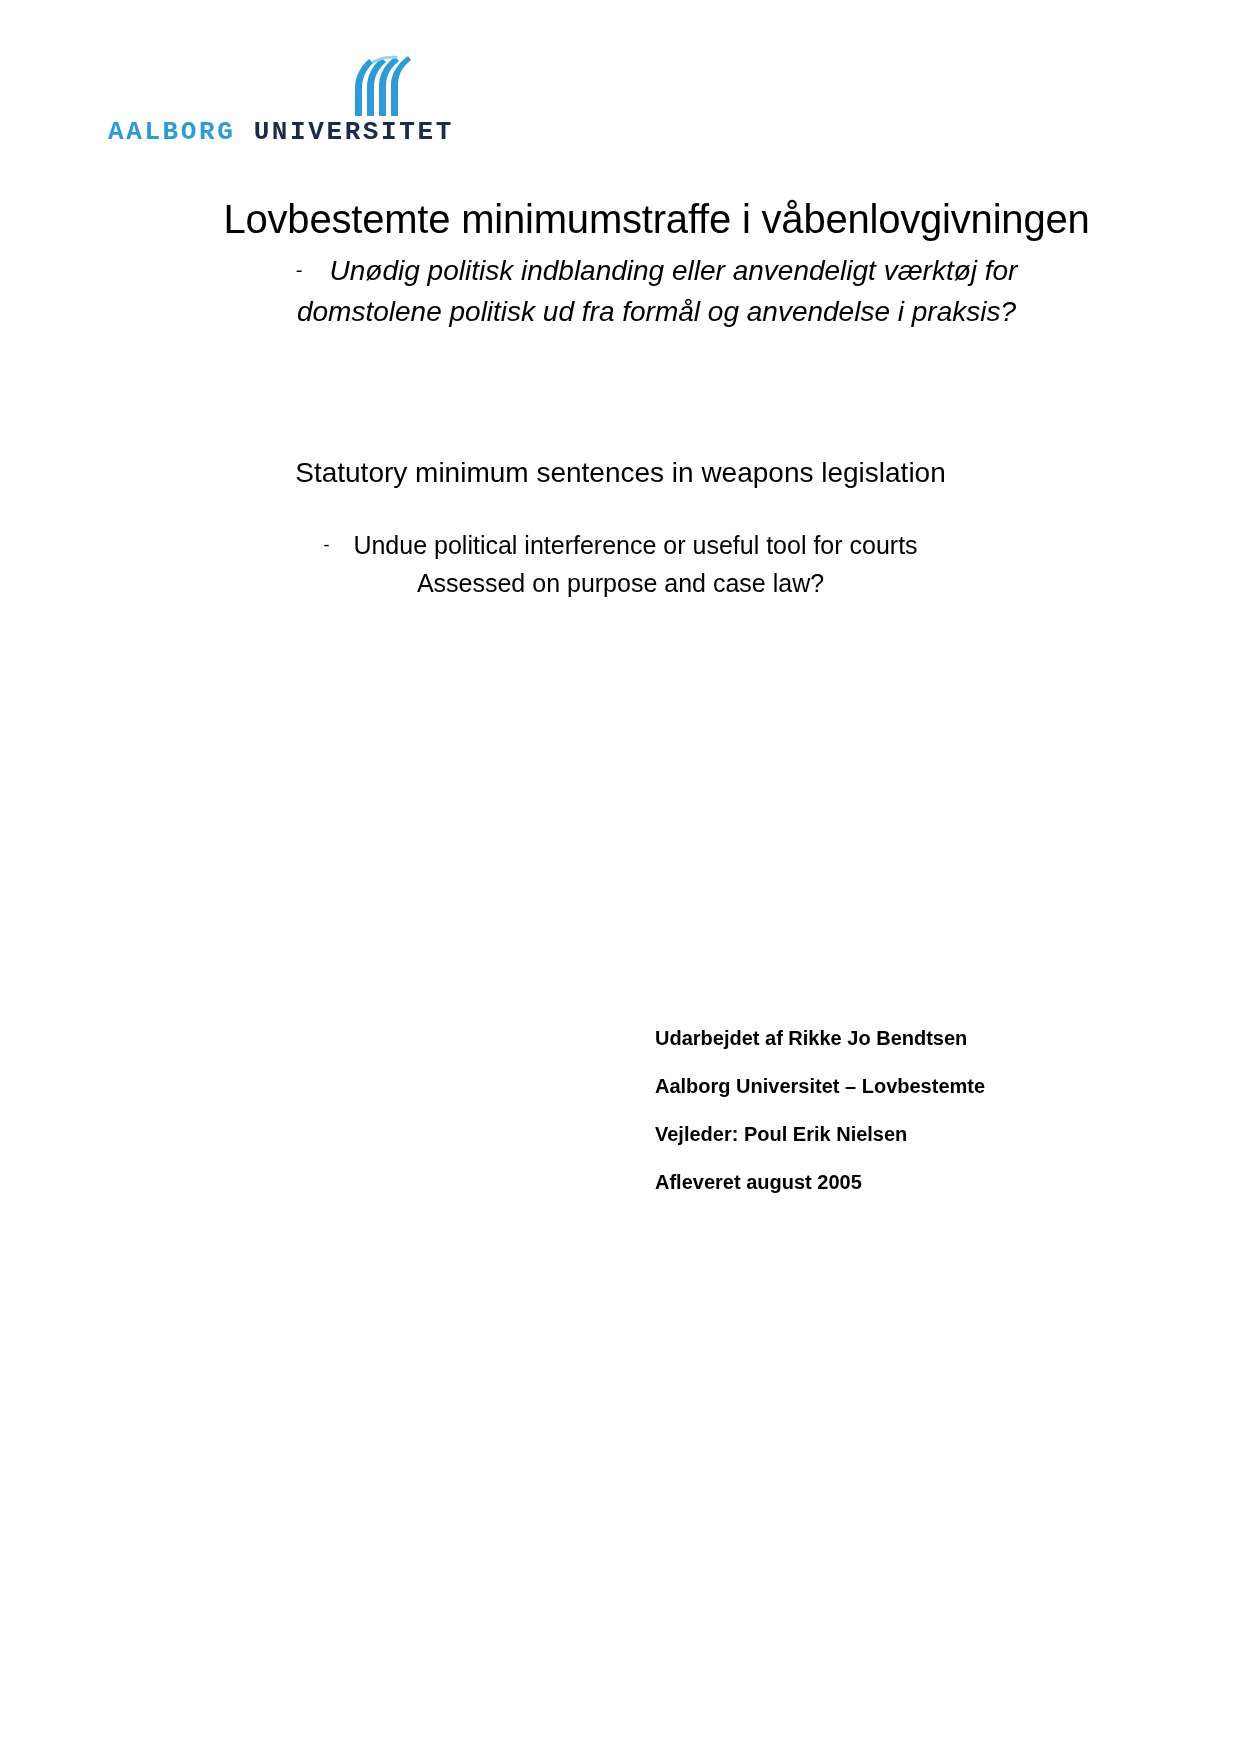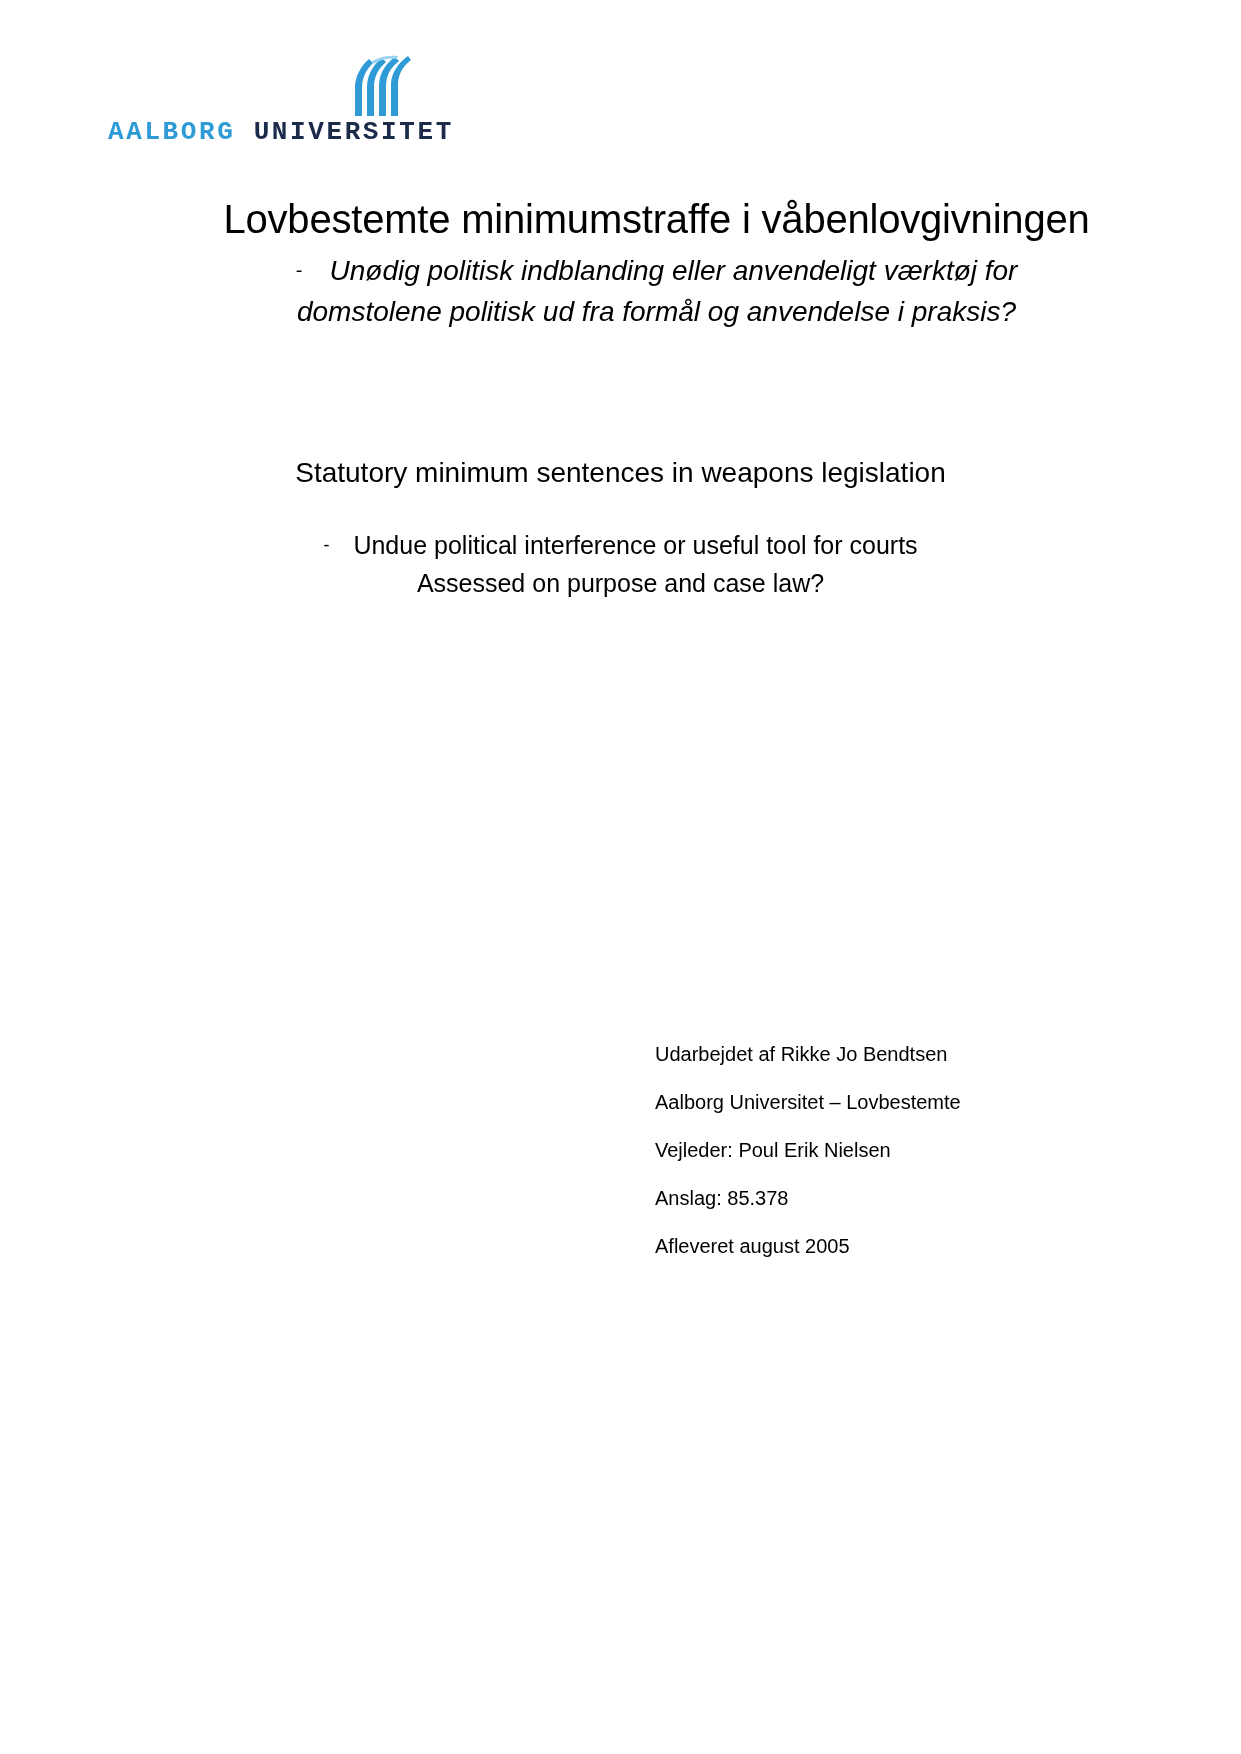--- a/index.html
+++ b/index.html
@@ -128,22 +128,23 @@
   .meta-block {
     position: absolute;
     left: 655px;
     top: 1028px;
     width: 460px;
   }
   .meta-line {
     font-size: 20px;
     line-height: 1.0;
     color: #000000;
-    margin: 16px 0 28px 0;
+    margin: 0 0 28px 0;
     white-space: nowrap;
+    font-weight: bold;
   }
   .meta-line:last-child {
     margin-bottom: 0;
   }
 </style>
 </head>
 <body>
 
 <div class="page">
 
@@ -177,17 +178,16 @@
   <div class="title-area-en">
     <p class="en-title">Statutory minimum sentences in weapons legislation</p>
     <p class="en-sub en-sub-first"><span class="dash">-</span><span>Undue political interference or useful tool for courts</span></p>
     <p class="en-sub">Assessed on purpose and case law?</p>
   </div>
 
   <div class="meta-block">
     <p class="meta-line">Udarbejdet af Rikke Jo Bendtsen</p>
     <p class="meta-line">Aalborg Universitet – Lovbestemte</p>
     <p class="meta-line">Vejleder: Poul Erik Nielsen</p>
-    <p class="meta-line">Anslag: 85.378</p>
     <p class="meta-line">Afleveret august 2005</p>
   </div>
 
 </div>
 
 </body></html>

